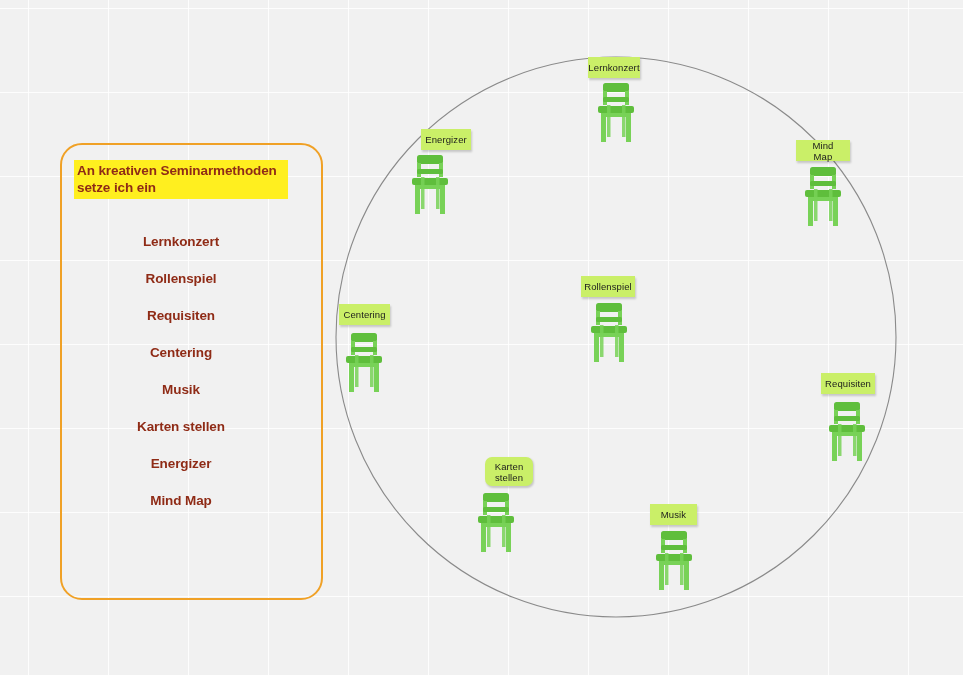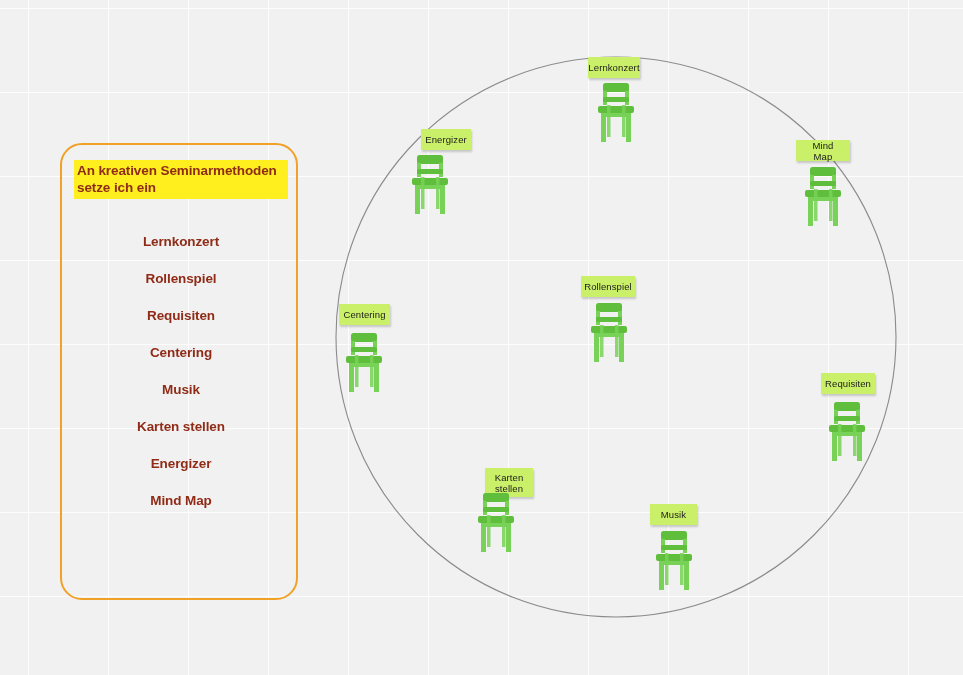--- a/index.html
+++ b/index.html
@@ -36,21 +36,21 @@
     width: 963px;
     height: 675px;
     pointer-events: none;
   }
 
   
   #method-card {
     position: absolute;
     left: 60px;
     top: 143px;
-    width: 238px;
+    width: 263px;
     height: 457px;
     border: 2.5px solid #f0a126;
     border-radius: 22px;
     box-sizing: border-box;
     background: transparent;
   }
   #card-title {
     position: absolute;
     left: 12px;
     top: 15px;
@@ -194,21 +194,21 @@
         <rect x="6" y="8" width="4" height="14" fill="#78d257"></rect>
         <rect x="28" y="8" width="4" height="14" fill="#78d257"></rect>
         <rect x="6" y="14" width="26" height="5" rx="1.5" fill="#5fbe3c"></rect>
         <rect x="1" y="23" width="36" height="7" rx="2" fill="#5fbe3c"></rect>
         <rect x="8" y="30" width="22" height="4" fill="#78d257"></rect>
         <rect x="4" y="30" width="5" height="29" fill="#78d257"></rect>
         <rect x="29" y="30" width="5" height="29" fill="#78d257"></rect>
         <rect x="10" y="22" width="3.5" height="32" fill="#78d257" opacity="0.85"></rect>
         <rect x="25" y="22" width="3.5" height="32" fill="#78d257" opacity="0.85"></rect>
       </svg></div>
-    <div class="note" style="left: 485px; top: 468px; width: 48px; height: 29px; background: rgb(202, 239, 104);">Karten
+    <div class="note" style="left: 485px; top: 457px; width: 48px; height: 29px; background: rgb(202, 239, 104); border-radius: 7px;">Karten
 stellen</div>
     <div class="chair" style="left: 477px; top: 493px;"><svg width="38" height="60" viewBox="0 0 38 60">
         <rect x="6" y="0" width="26" height="9" rx="2.5" fill="#5fbe3c"></rect>
         <rect x="6" y="8" width="4" height="14" fill="#78d257"></rect>
         <rect x="28" y="8" width="4" height="14" fill="#78d257"></rect>
         <rect x="6" y="14" width="26" height="5" rx="1.5" fill="#5fbe3c"></rect>
         <rect x="1" y="23" width="36" height="7" rx="2" fill="#5fbe3c"></rect>
         <rect x="8" y="30" width="22" height="4" fill="#78d257"></rect>
         <rect x="4" y="30" width="5" height="29" fill="#78d257"></rect>
         <rect x="29" y="30" width="5" height="29" fill="#78d257"></rect>

